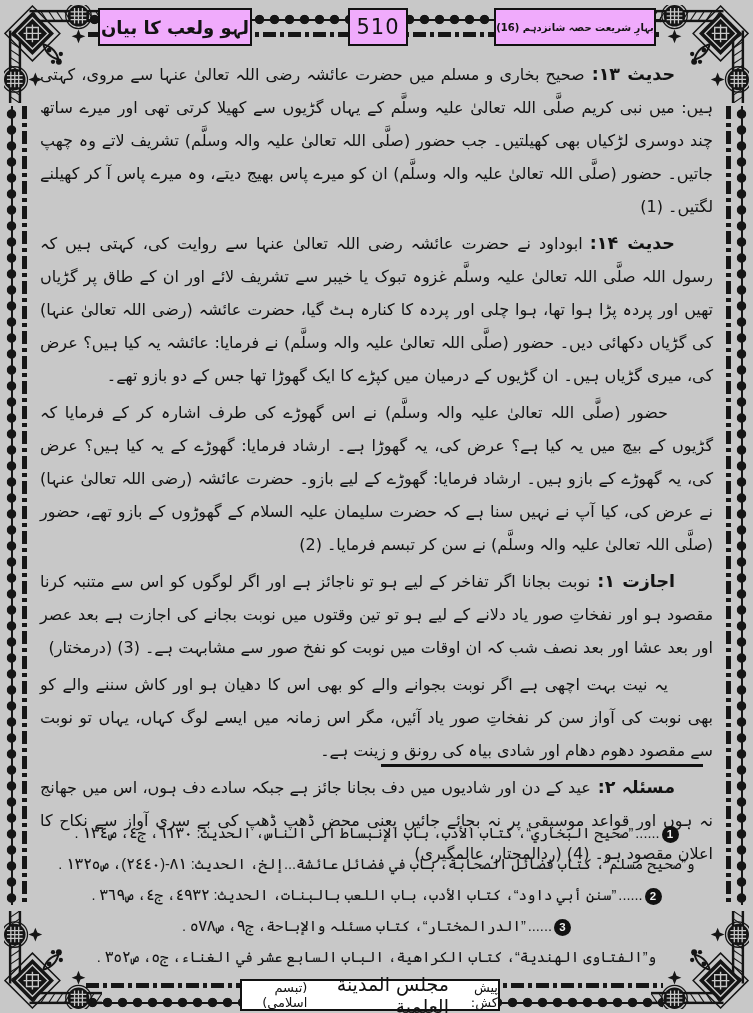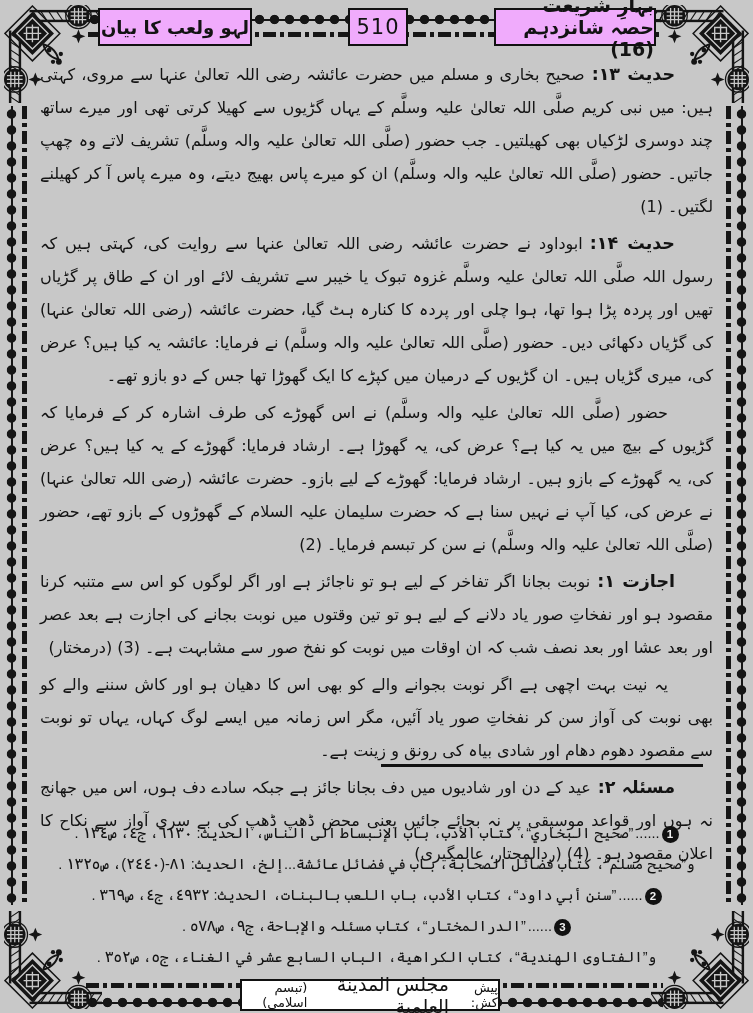--- a/index.html
+++ b/index.html
@@ -39,21 +39,21 @@
     background:repeating-linear-gradient(90deg,#161616 0 13px,transparent 13px 17px,#161616 17px 21px,transparent 21px 25px);}
   .edge-bottom::after{content:"";position:absolute;left:0;right:0;bottom:0;height:13px;
     background-image:radial-gradient(circle at 6.5px 6.5px,#161616 4.3px,transparent 5.1px),linear-gradient(#161616,#161616);
     background-size:15px 13px,100% 2px;background-position:0 0,0 5.5px;background-repeat:repeat-x,repeat-x;}
 
   
   .hbox{position:absolute;top:8px;height:34px;background:#f0abfc;border:2.5px solid #111;
     display:flex;align-items:center;justify-content:center;z-index:2;direction:rtl;}
   .hbox.chapter{left:98px;width:150px;font-size:18px;font-weight:bold;}
   .hbox.pagenum{left:348px;width:56px;font-size:21px;font-weight:normal;font-family:"DejaVu Sans",sans-serif;letter-spacing:1px;direction:ltr;}
-  .hbox.book{left:494px;width:158px;font-size:19px;font-weight:bold;}
+  .hbox.book{left:494px;width:158px;font-size:10px;font-weight:bold;text-align:center;}
 
   
   .main{position:absolute;top:58px;left:40px;right:40px;direction:rtl;text-align:justify;
     font-size:16px;line-height:33px;z-index:1;}
   .main p{margin:0 0 4px 0;text-indent:38px;}
   .main p b.phead{font-size:17.5px;margin-left:7px;}
 
   
   .fnsep{position:absolute;top:764px;right:50px;width:322px;height:3px;background:#111;z-index:1;}
   .footnotes{position:absolute;top:818px;left:40px;right:40px;direction:rtl;text-align:center;

